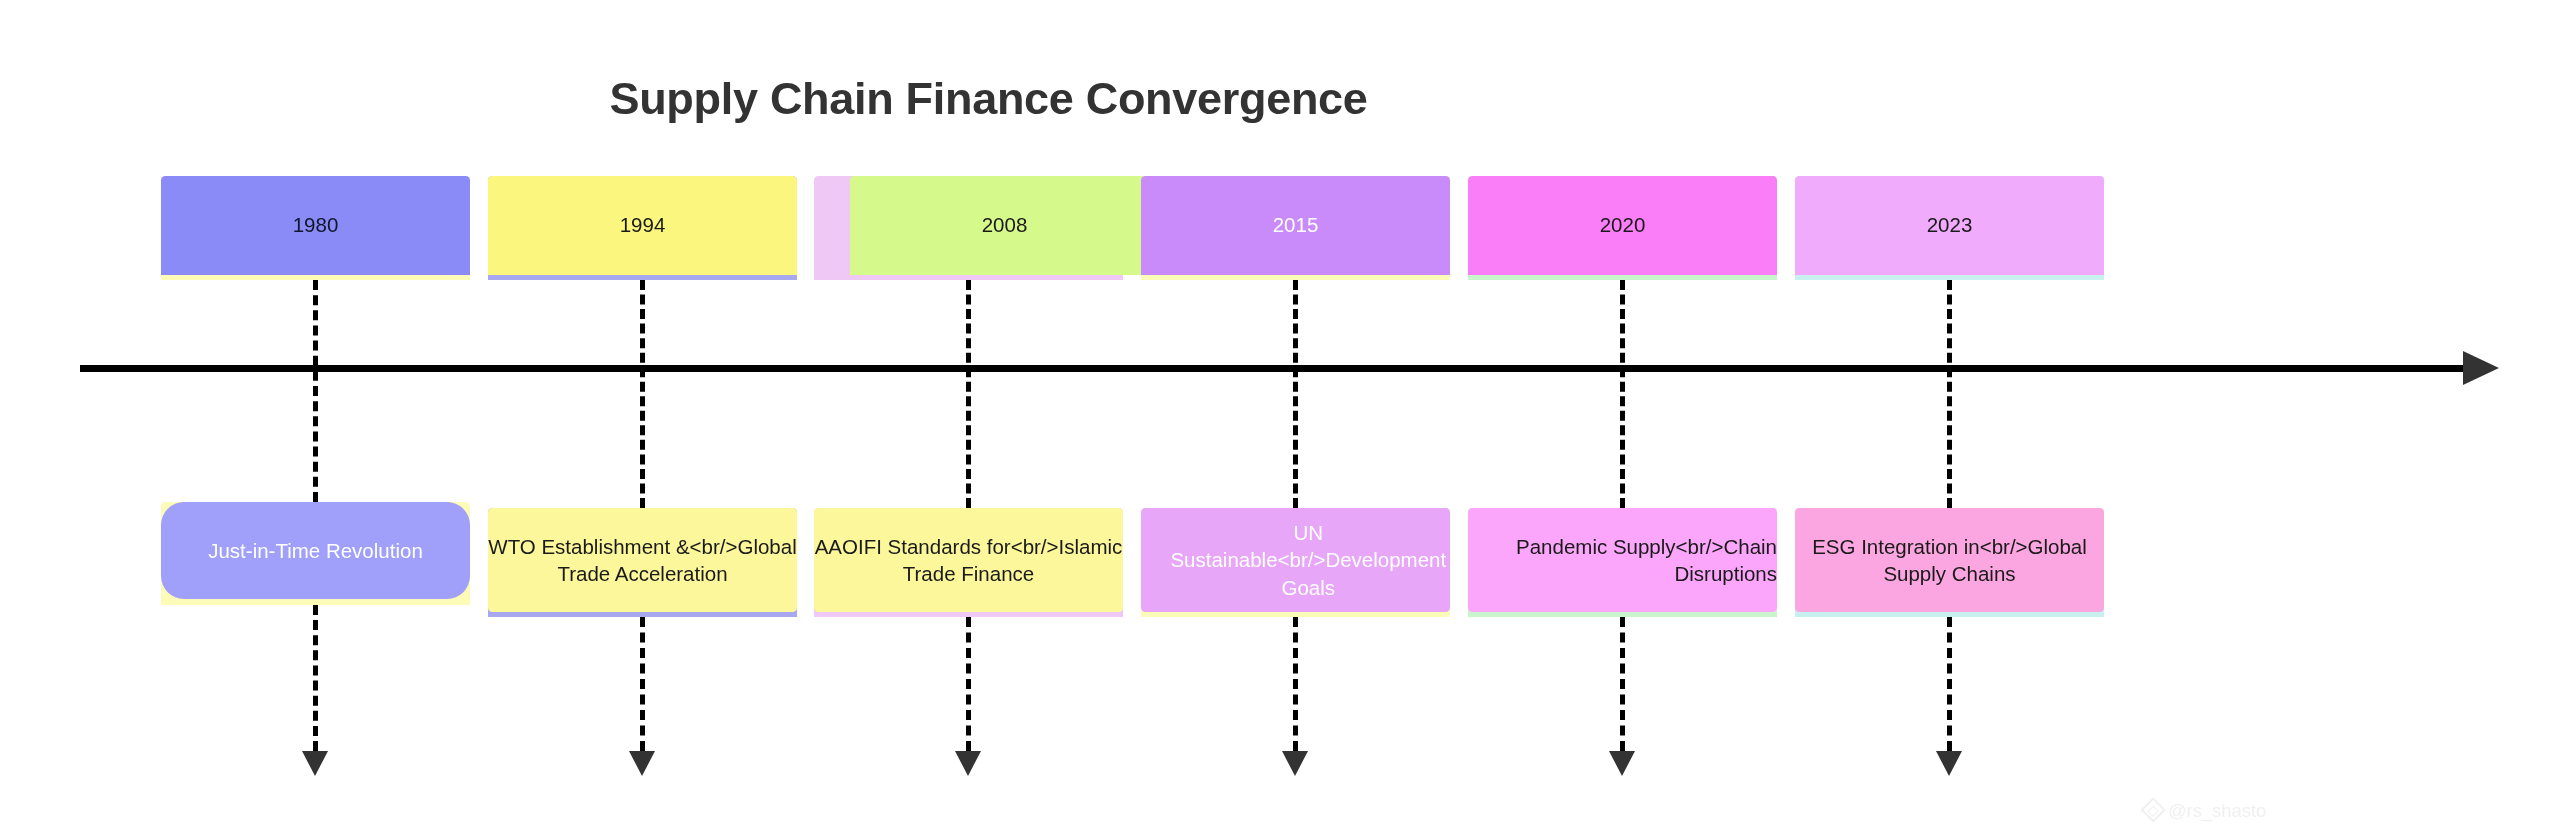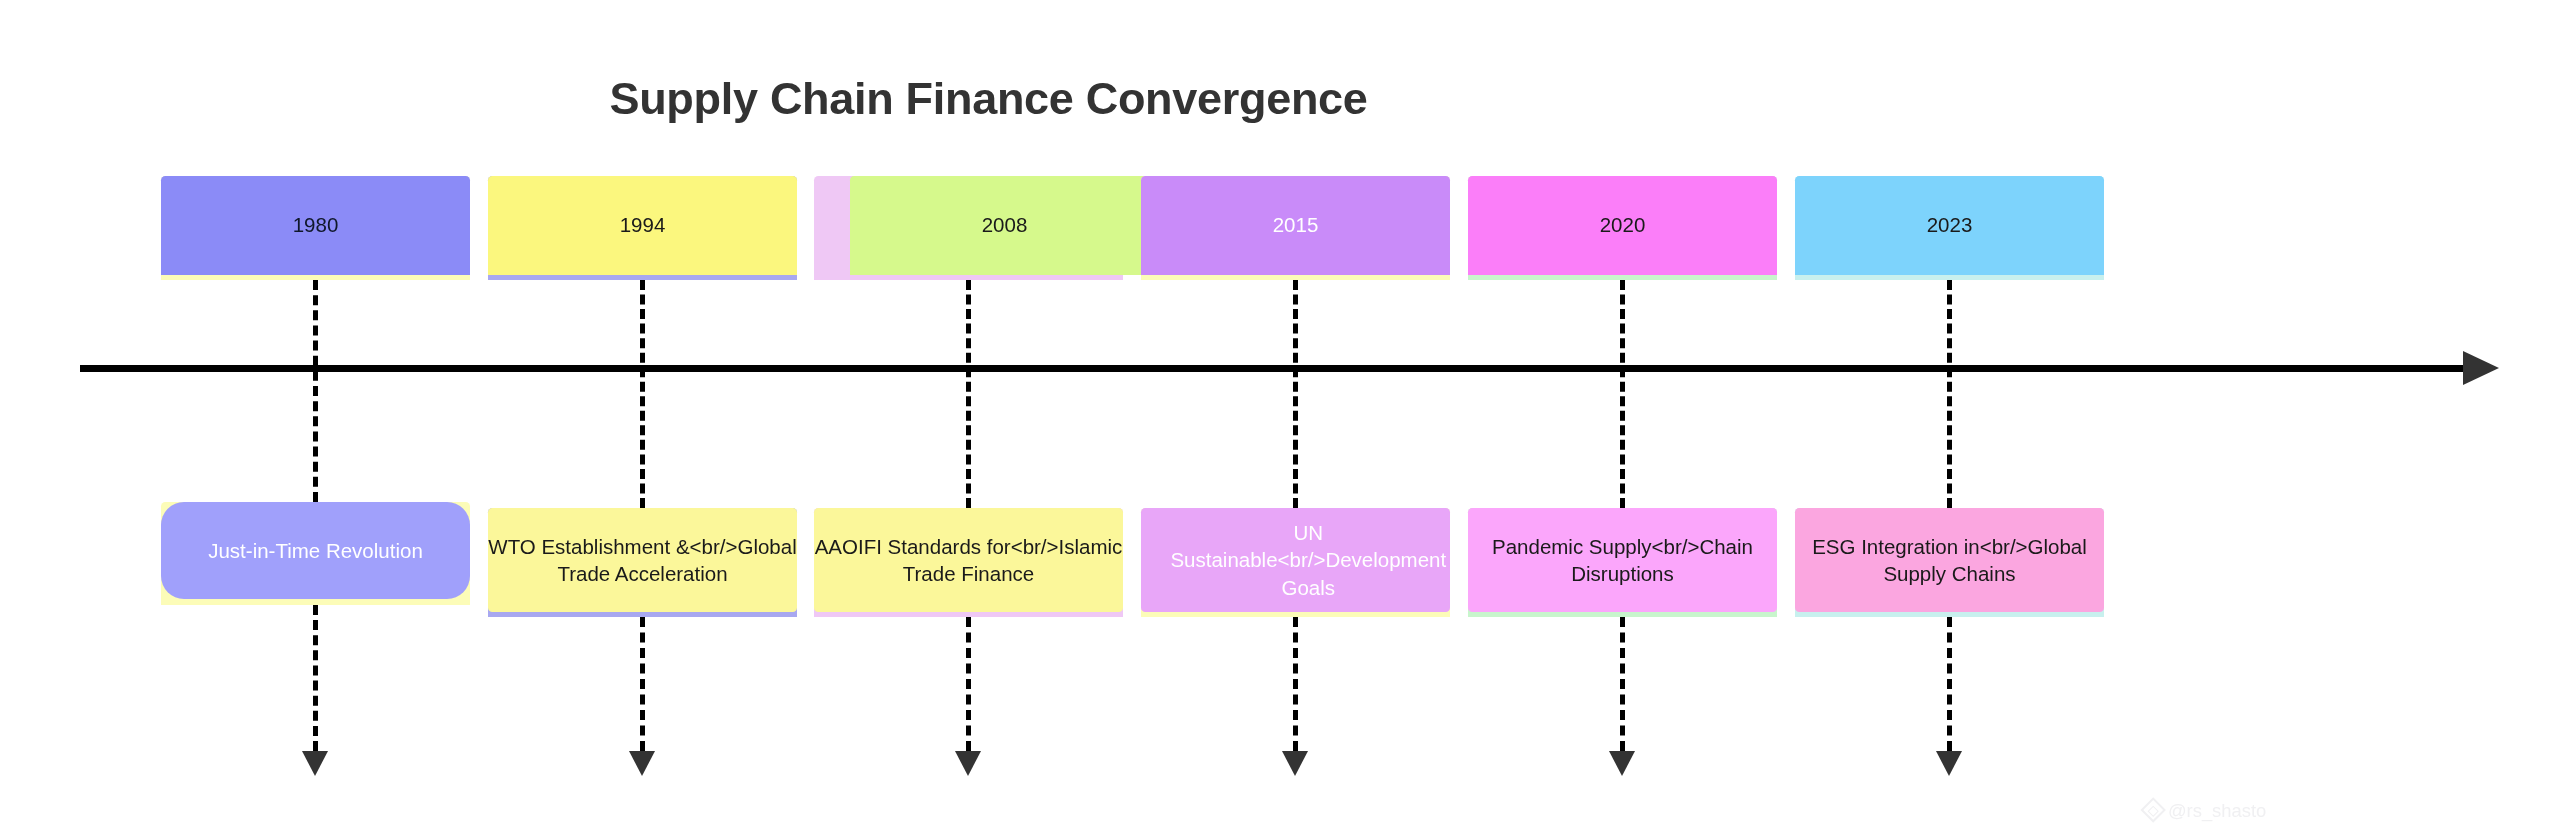--- a/index.html
+++ b/index.html
@@ -217,29 +217,29 @@
         <div class="dash-lower" style="left: 152px; top: 617px; height: 134px;"></div>
         <div class="arrow-down" style="left: 141px; top: 751px;"></div>
       </div>
       <div class="column" style="left: 1468px;">
         <div class="year-strip" style="background: rgb(200, 245, 204);"></div>
         <div class="year-box" style="background: rgb(251, 126, 249); color: rgb(26, 26, 26);">
           <span>2020</span>
         </div>
         <div class="dash-upper" style="left: 152px; top: 280px; height: 228px;"></div>
         <div class="event-strip" style="background: rgb(200, 245, 204); top: 508px; height: 109px;"></div>
-        <div class="event-box wrap" style="background: rgb(251, 166, 251); color: rgb(26, 26, 26); top: 508px; height: 104px;">
+        <div class="event-box wrap" style="background: rgb(251, 166, 251); color: rgb(26, 26, 26); top: 508px; height: 104px; text-align: right;">
           <div class="inner">Pandemic Supply&lt;br/&gt;Chain Disruptions</div>
         </div>
         <div class="dash-lower" style="left: 152px; top: 617px; height: 134px;"></div>
         <div class="arrow-down" style="left: 141px; top: 751px;"></div>
       </div>
       <div class="column" style="left: 1795px;">
         <div class="year-strip" style="background: rgb(200, 240, 238);"></div>
-        <div class="year-box" style="background: #7dd3fc; color: rgb(26, 26, 26);">
+        <div class="year-box" style="background: #f0abfc; color: rgb(26, 26, 26);">
           <span>2023</span>
         </div>
         <div class="dash-upper" style="left: 152px; top: 280px; height: 228px;"></div>
         <div class="event-strip" style="background: rgb(200, 240, 238); top: 508px; height: 109px;"></div>
         <div class="event-box wrap" style="background: rgb(251, 166, 224); color: rgb(26, 26, 26); top: 508px; height: 104px;">
           <div class="inner">ESG Integration in&lt;br/&gt;Global Supply Chains</div>
         </div>
         <div class="dash-lower" style="left: 152px; top: 617px; height: 134px;"></div>
         <div class="arrow-down" style="left: 141px; top: 751px;"></div>
       </div>

